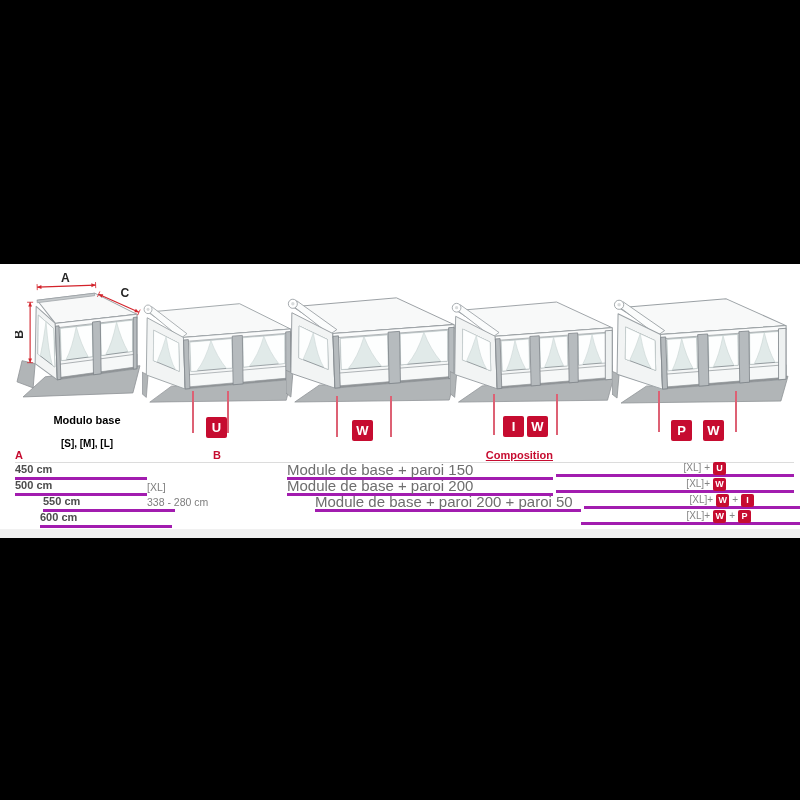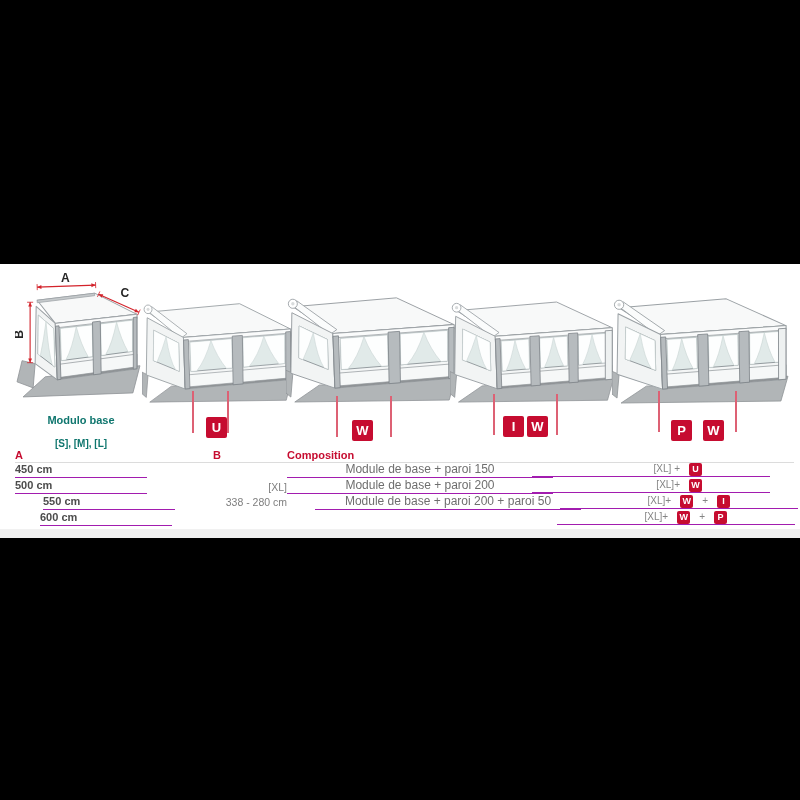--- a/index.html
+++ b/index.html
@@ -10,38 +10,38 @@
     --accent:#c60c30; --marker:#dd6174;
   }
   .band{position:absolute;left:0;top:264px;width:800px;height:274px;background:#fff;}
   svg.awning{position:absolute;}
   .badge{
     position:absolute;width:21px;height:21px;background:var(--accent);color:#fff;
     font-weight:bold;font-size:13px;display:flex;align-items:center;justify-content:center;
     border-radius:2px;line-height:1;
   }
   .marker{position:absolute;width:2px;background:var(--marker);}
-  .base-label{position:absolute;left:14px;top:150px;width:134px;text-align:center;color:#0f766e;}
+  .base-label{position:absolute;left:20px;top:150px;width:134px;text-align:center;color:#000000;}
   .base-label .l1{font-size:11px;font-weight:bold;}
   .base-label .l2{font-size:10px;font-weight:bold;margin-top:12px;}
   .th{position:absolute;top:185px;font-size:11px;font-weight:bold;color:var(--accent);}
   .th-a{left:15px;}
   .th-b{left:147px;width:140px;text-align:center;}
-  .th-c{left:287px;width:266px;text-align:left;}
+  .th-c{left:287px;width:266px;text-align:right;text-decoration:underline;}
   .hline{position:absolute;left:15px;top:198px;width:779px;height:1px;background:#dcdcdc;}
   .row{position:absolute;left:0;width:800px;height:16px;}
-  .seg{position:absolute;top:0;height:15px;border-bottom:1px solid #a21caf;}
+  .seg{position:absolute;top:0;height:15px;border-bottom:3px solid #a21caf;}
   .segA{left:15px;width:132px;font-size:11px;font-weight:bold;color:#4c4c4c;line-height:15px;}
-  .segC{left:287px;width:266px;font-size:12px;color:#6e6e6e;text-align:center;line-height:15px;}
-  .segX{left:532px;width:238px;display:flex;align-items:center;justify-content:flex-end;
-        padding-right:68px;box-sizing:border-box;gap:9px;}
+  .segC{left:287px;width:266px;font-size:15px;color:#6e6e6e;text-align:left;line-height:15px;}
+  .segX{left:556px;width:238px;display:flex;align-items:center;justify-content:flex-end;
+        padding-right:68px;box-sizing:border-box;gap:3px;}
   .code-txt{font-size:10px;color:#848484;line-height:1;}
   .mbadge{width:13px;height:13px;background:var(--accent);color:#fff;font-size:9px;font-weight:bold;
           display:flex;align-items:center;justify-content:center;border-radius:2px;line-height:1;flex:0 0 auto;}
-  .colB{position:absolute;left:147px;top:216px;width:140px;text-align:right;font-size:10.5px;color:#7e7e7e;line-height:15px;}
+  .colB{position:absolute;left:147px;top:216px;width:140px;text-align:left;font-size:10.5px;color:#7e7e7e;line-height:15px;}
   .strip{position:absolute;left:0;top:265px;width:800px;height:9px;background:#f1f1f1;}
 </style>
 </head>
 <body style="--accent: #c60c30; --marker: #dd6174;">
 
 <div class="band">
 
   <svg id="aw-base" class="awning" style="left:15px;top:6px;width:131px;height:134px;" viewBox="0 0 130 133" preserveAspectRatio="none">
       <polygon points="30.0,106.0 124.0,95.0 117.0,122.0 8.0,126.0" fill="#b1b5b7" stroke="#8f9396" stroke-width="0.8" stroke-linejoin="round"></polygon>
       <polygon points="7.0,90.0 20.0,93.0 18.0,117.0 2.0,111.0" fill="#b1b5b7" stroke="#8f9396" stroke-width="0.8" stroke-linejoin="round"></polygon>

